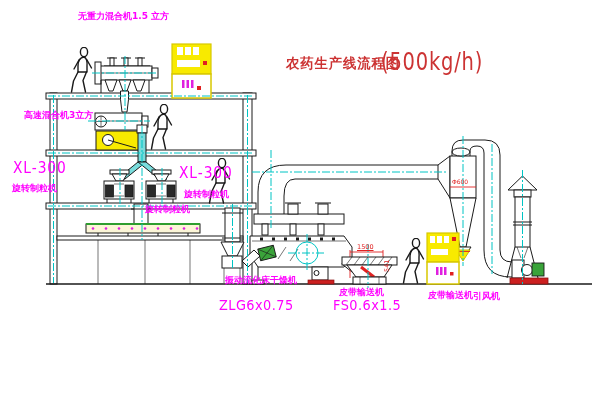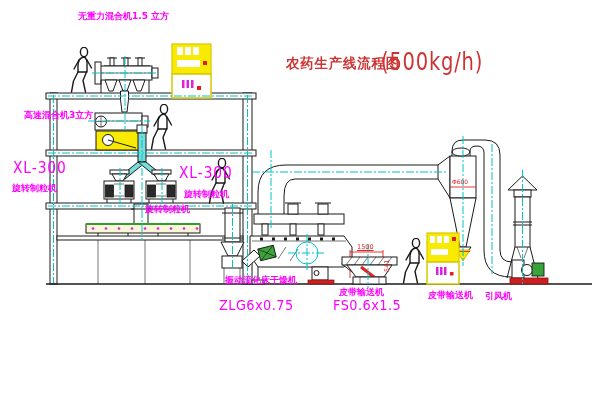--- a/index.html
+++ b/index.html
@@ -306,19 +306,19 @@
 
   <div class="lbl small" style="left:145px;top:205px;">旋转制粒机</div>
 
   <div class="lbl small" style="left:225px;top:276px;">振动流化床干燥机</div>
   <div class="lbl model2" style="left:219px;top:298px;">ZLG6x0.75</div>
 
   <div class="lbl small" style="left:339px;top:288px;">皮带输送机</div>
   <div class="lbl model2" style="left:333px;top:298px;">FS0.6x1.5</div>
 
   <div class="lbl small" style="left:428px;top:291px;">皮带输送机</div>
-  <div class="lbl small" style="left:485px;top:292px;text-align:center;">引风机</div>
+  <div class="lbl small" style="left:473px;top:292px;text-align:center;">引风机</div>
 
   <div class="dim" style="left:357px;top:244px;text-decoration:underline;">1500</div>
   <div class="dim" style="left:384px;top:272px;transform:rotate(-90deg);transform-origin:0 0;">541</div>
   <div class="dim" style="left:452px;top:179px;font-size:6px;">Φ600</div>
 
 </div>
 
 </body></html>

